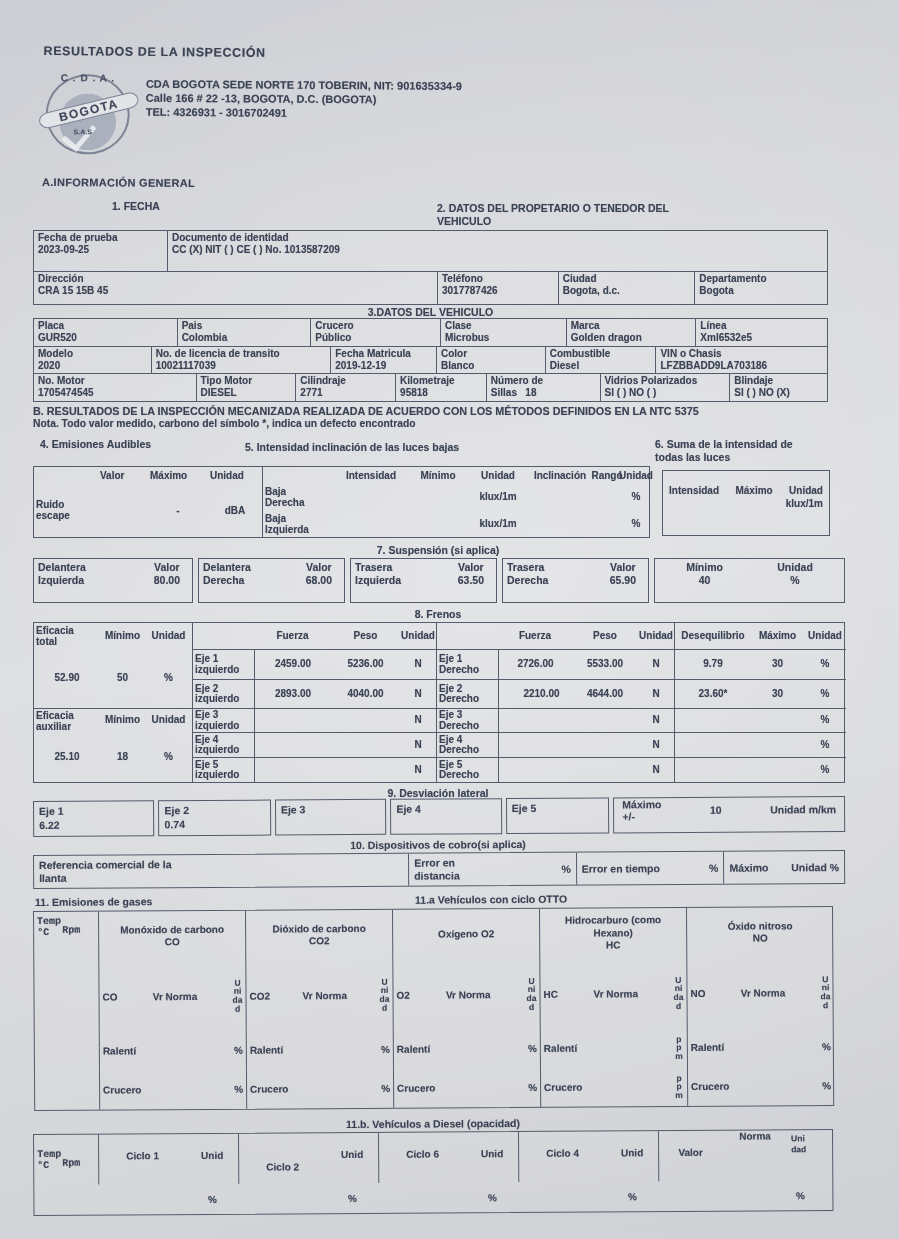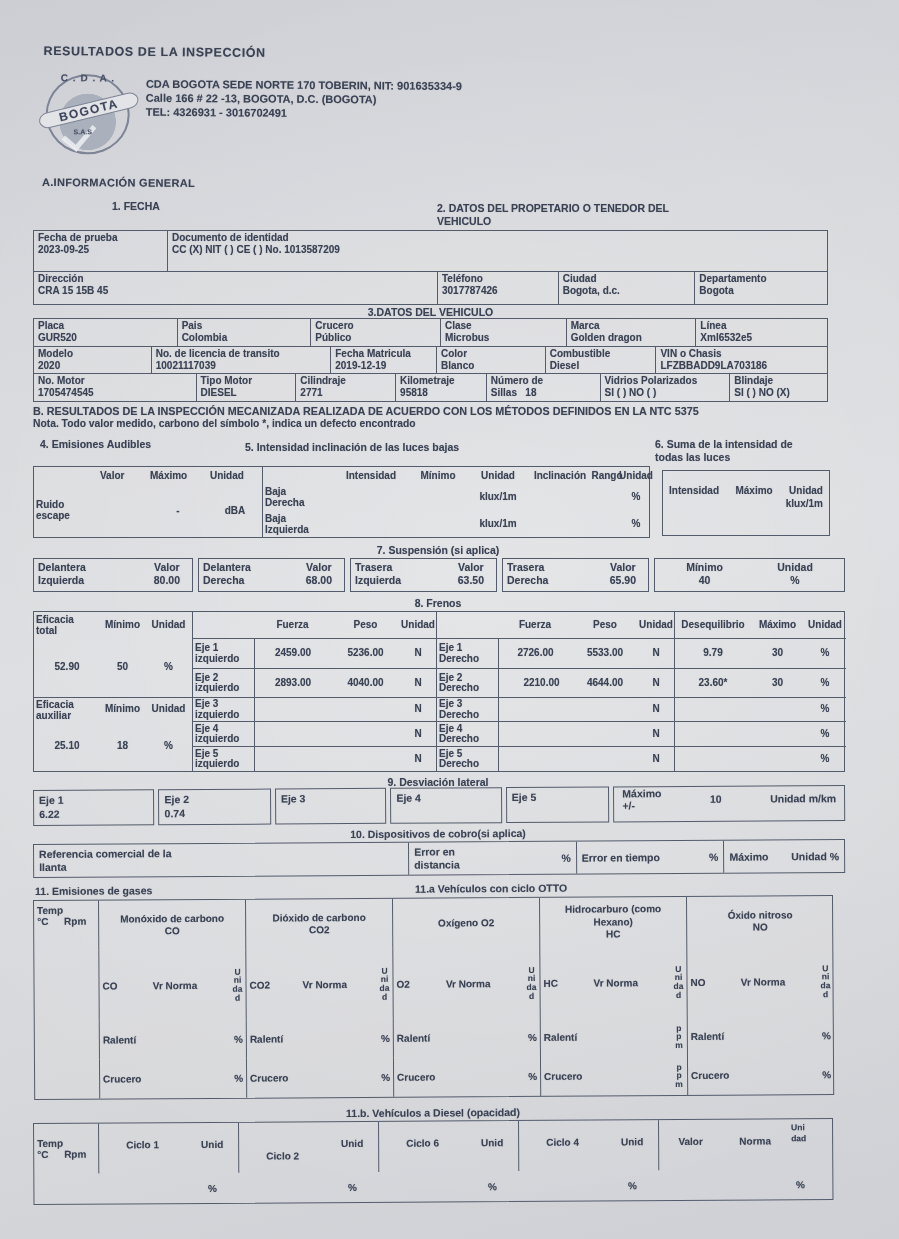--- a/index.html
+++ b/index.html
@@ -45,21 +45,21 @@
   .t456{display:flex;margin-top:2px;}
   .g456{display:grid;font-size:10px;font-weight:600;}
   .g4{grid-template-columns:64px 50px 60px 54px;grid-template-rows:16px 27px 27px;width:228px;}
   .g5{grid-template-columns:70px 76px 58px 62px 62px 32px 26px;grid-template-rows:16px 27px 27px;width:386px;}
   .gc{box-sizing:border-box;padding:0 2px;display:flex;align-items:center;}
   .box6{box-sizing:border-box;width:168px;height:66px;margin-left:12px;margin-top:4px;border:1px solid #545b6b;font-size:10px;font-weight:600;padding:14px 6px 0 6px;}
   .box6 .r1{display:flex;justify-content:space-between;}
   .box6 .r2{text-align:right;margin-top:2px;}
   
   .t7{display:flex;gap:5px;margin-top:2px;}
-  .t7 .bx{box-sizing:border-box;border:1px solid #545b6b;height:34px;display:flex;font-size:10.5px;font-weight:600;padding:2px 4px;background:rgba(255,255,255,.05);}
+  .t7 .bx{box-sizing:border-box;border:1px solid #545b6b;height:45px;display:flex;font-size:10.5px;font-weight:600;padding:2px 4px;background:rgba(255,255,255,.05);}
   .t7 .lab{line-height:1.2;}
   .t7 .valcol{margin-left:auto;text-align:center;padding-right:8px;line-height:1.25;}
   .t7 .mm{display:flex;justify-content:space-around;width:100%;}
   .t7 .mm div{text-align:center;line-height:1.25;}
   
   .frenos{display:grid;margin-top:2px;width:812px;border:1px solid #545b6b;box-sizing:border-box;
     grid-template-columns:66px 45px 47px 62px 77px 69px 36px 62px 74px 66px 36px 77px 53px 42px;
     grid-template-rows:26px 30px 29px 24px 25px 25px;
     font-size:10px;font-weight:600;background:rgba(255,255,255,.05);}
   .fc{box-sizing:border-box;display:flex;align-items:center;padding:0 2px;overflow:hidden;line-height:1.05;}
@@ -79,21 +79,21 @@
   .t11b{display:grid;width:800px;border:1px solid #545b6b;box-sizing:border-box;
     grid-template-columns:64px 88px 52px 88px 52px 88px 52px 88px 52px 64px 66px 24px;
     grid-template-rows:50px 8px 22px;
     font-size:10px;font-weight:600;background:rgba(255,255,255,.05);}
   .gcell{box-sizing:border-box;padding:2px 3px;overflow:hidden;}
   .gname{display:flex;flex-direction:column;justify-content:center;text-align:center;line-height:1.25;}
   .gsub{display:flex;justify-content:space-between;align-items:center;}
   .grow{display:flex;justify-content:space-between;align-items:center;}
   .vt{width:10px;word-break:break-all;line-height:1.02;font-size:8.5px;text-align:center;}
   .tempcell{padding-top:4px;}
-  .temp-wrap{display:flex;align-items:flex-end;}
+  .temp-wrap{display:flex;align-items:center;font-family:Liberation Mono, monospace;}
   .temp-wrap .t1{line-height:1.1;}
   .temp-wrap .t2{margin-top:6px;margin-left:1px;}
   .tilt-dn{transform:rotate(-.35deg);transform-origin:left top;}
   .sec11-head{position:relative;height:16px;margin-top:6px;font-size:10.5px;font-weight:600;}
   .heading-b{font-size:10.8px;font-weight:700;margin-top:3px;}
   .note{font-size:10.3px;font-weight:600;margin-top:1px;}
   .s456-head{position:relative;height:30px;margin-top:5px;font-size:10.5px;font-weight:600;}
 </style>
 </head>
 <body>
@@ -593,21 +593,21 @@
     </div>
     <div class="gcell ctr bl" style="grid-column:2;grid-row:1;padding-top:16px;">Ciclo 1</div>
     <div class="gcell ctr" style="grid-column:3;grid-row:1;padding-top:16px;">Unid</div>
     <div class="gcell ctr bl" style="grid-column:4;grid-row:1;padding-top:28px;">Ciclo 2</div>
     <div class="gcell ctr" style="grid-column:5;grid-row:1;padding-top:16px;">Unid</div>
     <div class="gcell ctr bl" style="grid-column:6;grid-row:1;padding-top:16px;">Ciclo 6</div>
     <div class="gcell ctr" style="grid-column:7;grid-row:1;padding-top:16px;">Unid</div>
     <div class="gcell ctr bl" style="grid-column:8;grid-row:1;padding-top:16px;">Ciclo 4</div>
     <div class="gcell ctr" style="grid-column:9;grid-row:1;padding-top:16px;">Unid</div>
     <div class="gcell ctr bl" style="grid-column:10;grid-row:1;padding-top:16px;">Valor</div>
-    <div class="gcell ctr" style="grid-column:11;grid-row:1;padding-top:16px;">Norma</div>
+    <div class="gcell ctr" style="grid-column:11;grid-row:1;padding-top:0;">Norma</div>
     <div class="gcell" style="grid-column:12;grid-row:1/3;padding-top:2px;"><span class="vt">Unidad</span></div>
     <div class="gcell ctr" style="grid-column:3;grid-row:3;">%</div>
     <div class="gcell ctr" style="grid-column:5;grid-row:3;">%</div>
     <div class="gcell ctr" style="grid-column:7;grid-row:3;">%</div>
     <div class="gcell ctr" style="grid-column:9;grid-row:3;">%</div>
     <div class="gcell ctr" style="grid-column:12;grid-row:3;">%</div>
   </div>
 
 </div>
 

